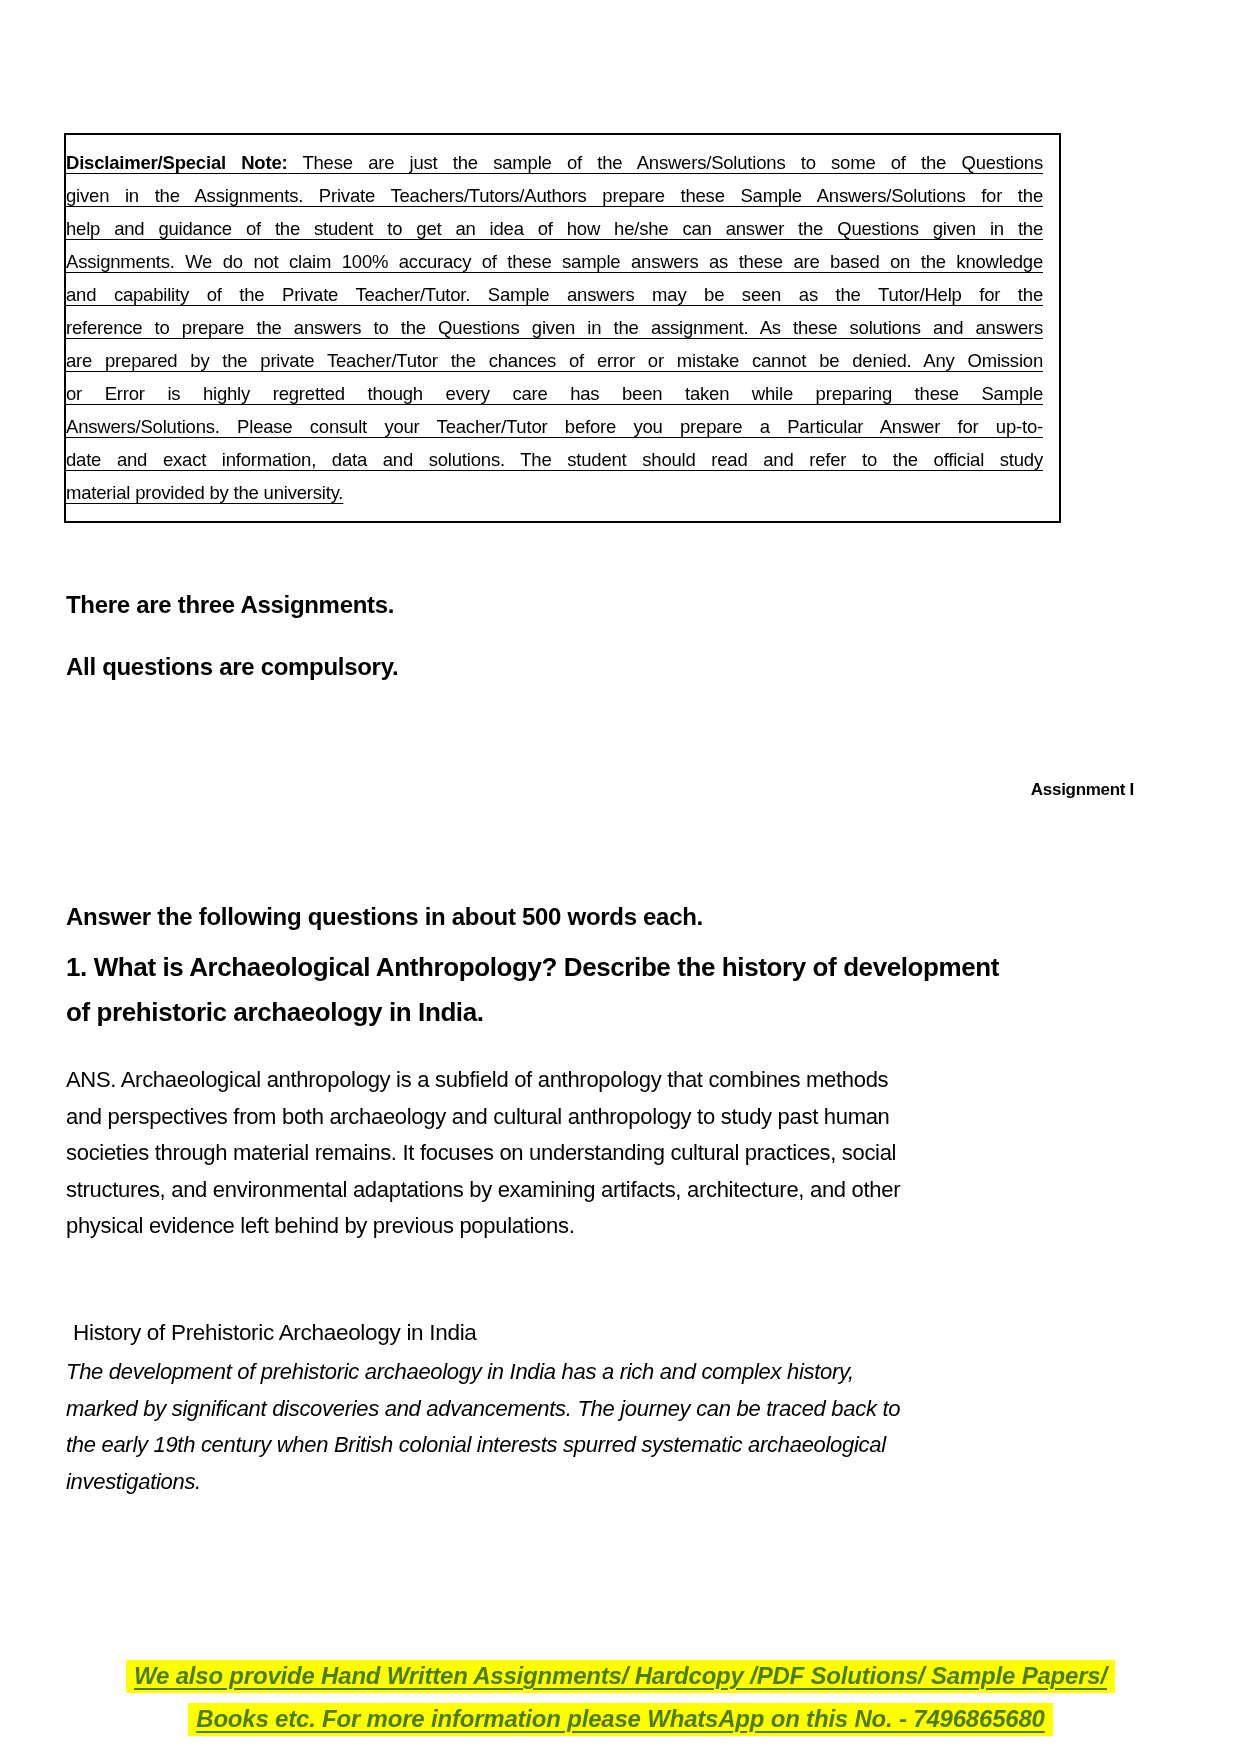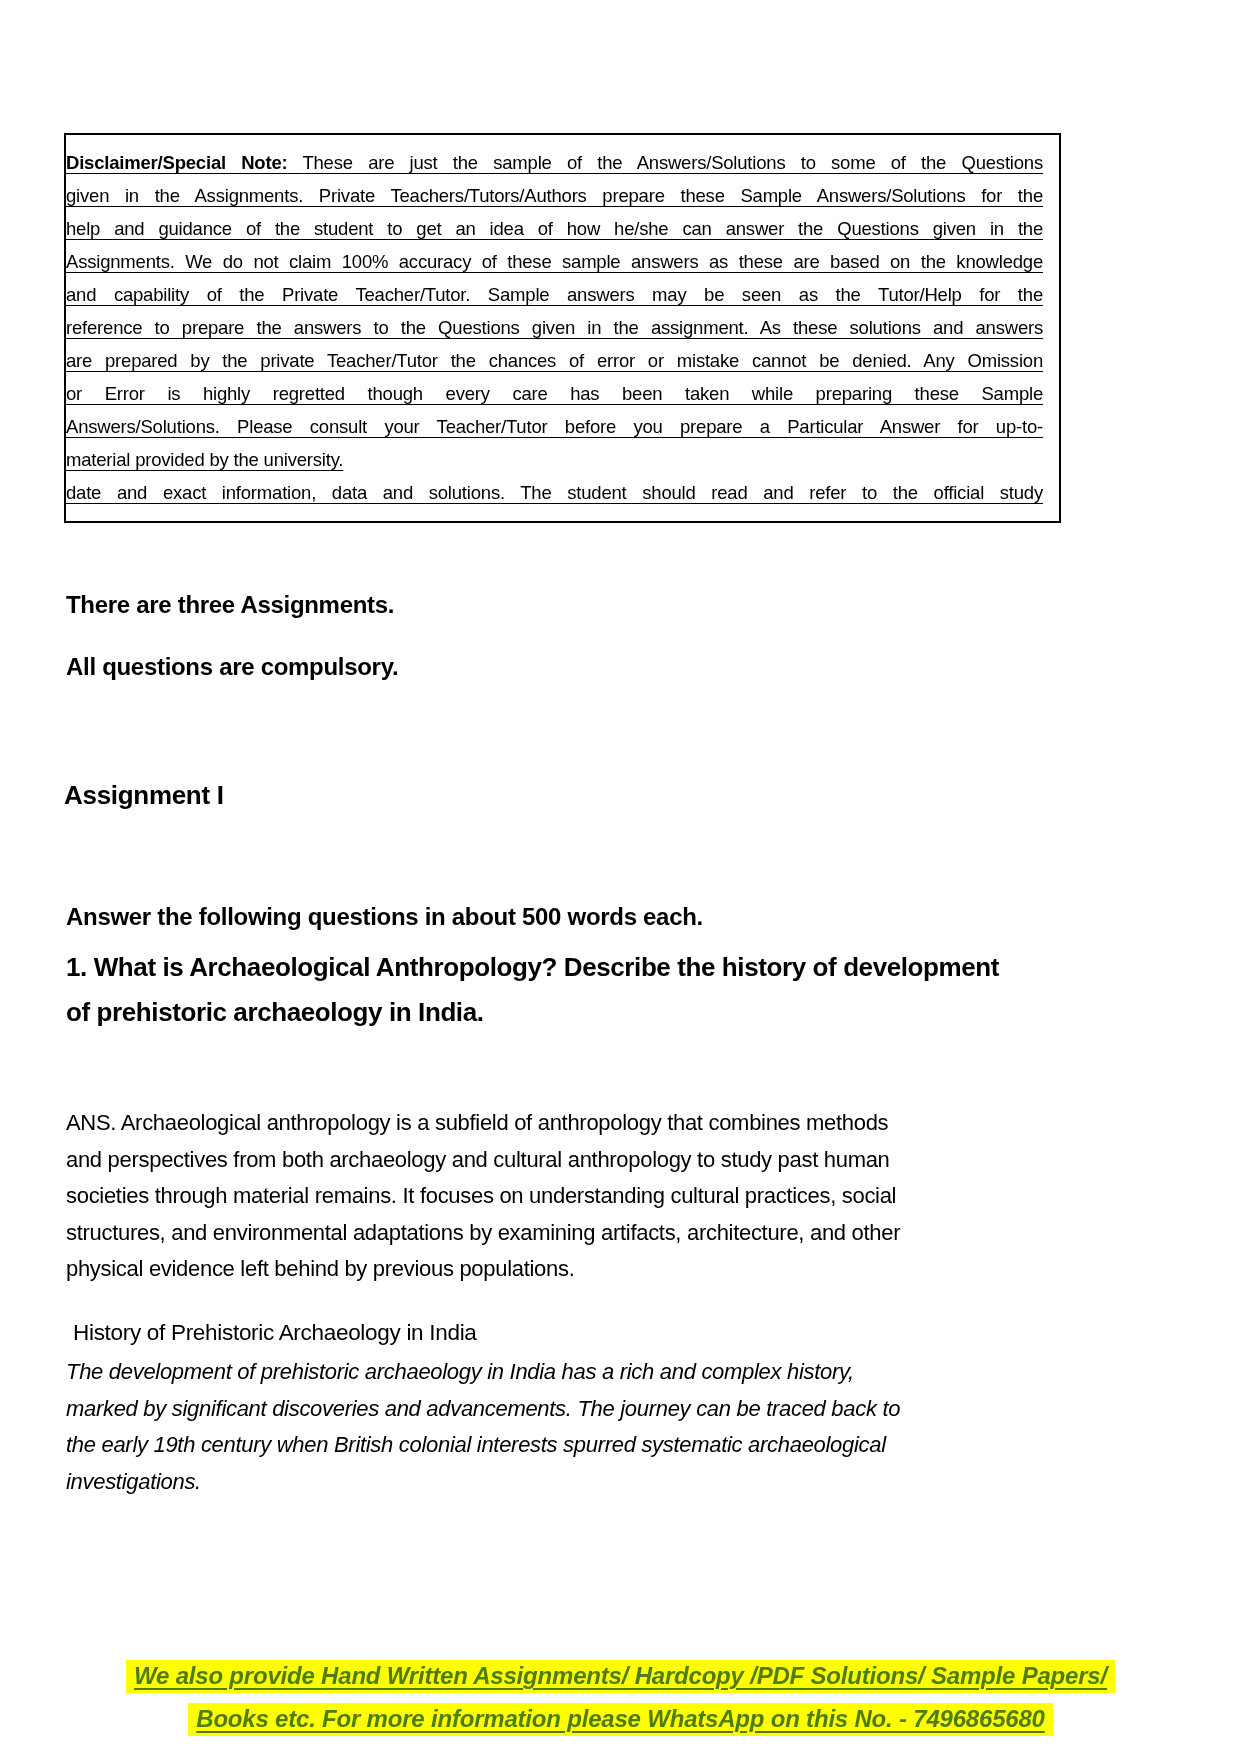--- a/index.html
+++ b/index.html
@@ -47,23 +47,23 @@
     line-height: 30px;
   }
   .pos-three { top: 590px; }
   .pos-compulsory { top: 652px; }
 
   .assignment-title {
     position: absolute;
     left: 64px;
     top: 780px;
     width: 1070px;
-    text-align: left;
+    text-align: right;
     font-weight: 700;
-    font-size: 26px;
+    font-size: 17px;
     letter-spacing: -0.3px;
   }
 
   .pos-instruction { top: 902px; }
 
   .question {
     position: absolute;
     left: 66px;
     top: 945px;
     width: 1005px;
@@ -74,21 +74,21 @@
   }
 
   .body-par {
     position: absolute;
     left: 66px;
     width: 1000px;
     font-size: 22px;
     line-height: 36.6px;
     letter-spacing: -0.3px;
   }
-  .pos-ans { top: 1062px; margin-top: 43px; }
+  .pos-ans { top: 1062px; }
   .pos-par2 { top: 1354px; font-style: italic; }
 
   .subheading {
     position: absolute;
     left: 73px;
     top: 1320px;
     font-size: 22.5px;
     letter-spacing: -0.3px;
   }
 
@@ -125,22 +125,22 @@
       <span>These are just the sample of the Answers/Solutions to some of the Questions</span>
     </div>
     <div class="dline">given in the Assignments. Private Teachers/Tutors/Authors prepare these Sample Answers/Solutions for the</div>
     <div class="dline">help and guidance of the student to get an idea of how he/she can answer the Questions given in the</div>
     <div class="dline">Assignments. We do not claim 100% accuracy of these sample answers as these are based on the knowledge</div>
     <div class="dline">and capability of the Private Teacher/Tutor. Sample answers may be seen as the Tutor/Help for the</div>
     <div class="dline">reference to prepare the answers to the Questions given in the assignment. As these solutions and answers</div>
     <div class="dline">are prepared by the private Teacher/Tutor the chances of error or mistake cannot be denied. Any Omission</div>
     <div class="dline">or Error is highly regretted though every care has been taken while preparing these Sample</div>
     <div class="dline">Answers/Solutions. Please consult your Teacher/Tutor before you prepare a Particular Answer for up-to-</div>
+    <div class="dline">date and exact information, data and solutions. The student should read and refer to the official study</div>
     <div class="dline dline-last">material provided by the university.</div>
-    <div class="dline">date and exact information, data and solutions. The student should read and refer to the official study</div>
   </div>
 
   <div class="h-bold pos-three">There are three Assignments.</div>
   <div class="h-bold pos-compulsory">All questions are compulsory.</div>
 
   <div class="assignment-title">Assignment I</div>
 
   <div class="h-bold pos-instruction">Answer the following questions in about 500 words each.</div>
 
   <div class="question">

